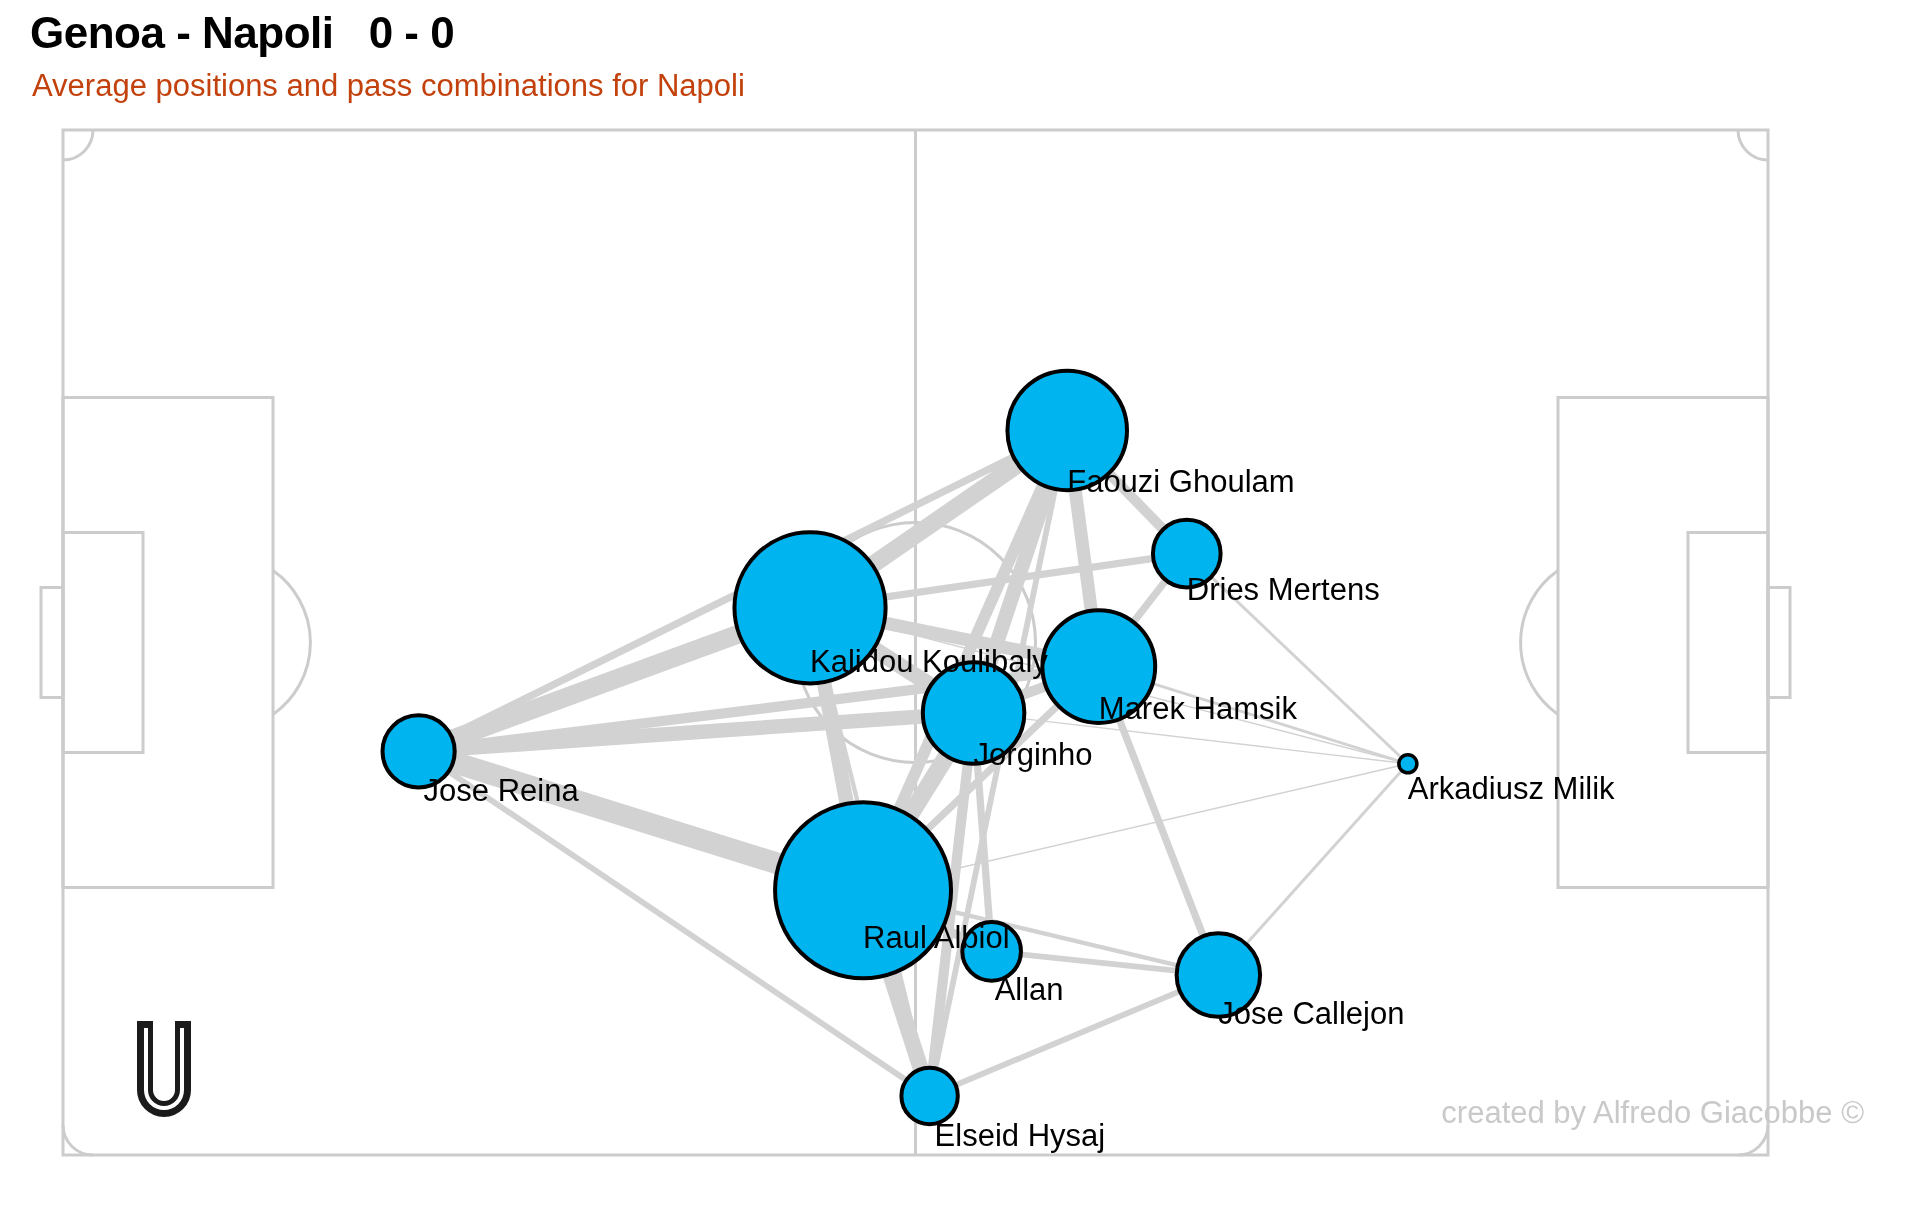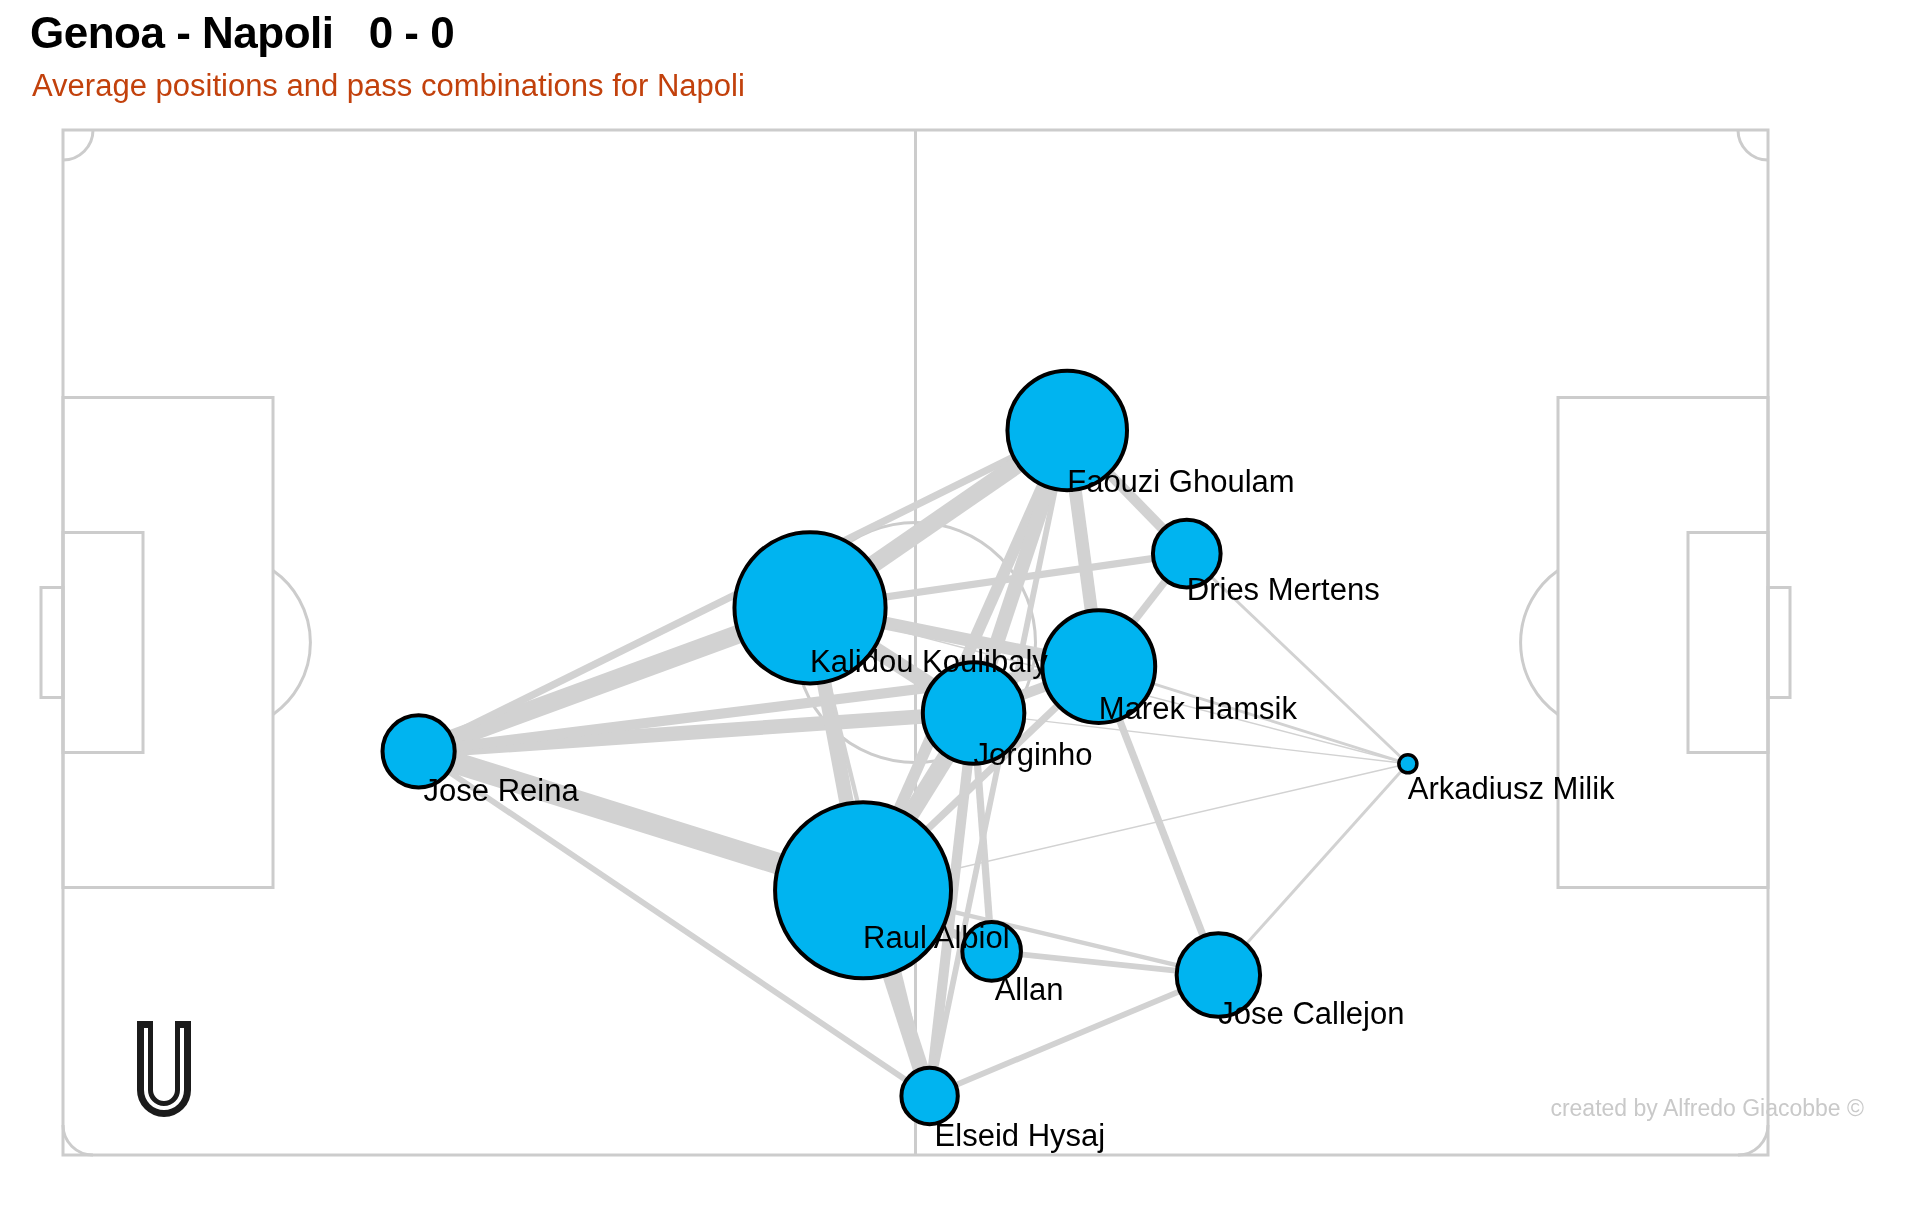--- a/index.html
+++ b/index.html
@@ -51,21 +51,21 @@
     position: absolute;
     left: 0;
     top: 0;
     width: 1920px;
     height: 1223px;
   }
   .credit {
     position: absolute;
     right: 56px;
     top: 1095px;
-    font-size: 23px;
+    font-size: 31px;
     color: #c9c9c9;
     white-space: pre;
   }
   .node-label {
     font-family: "Liberation Sans", sans-serif;
     font-size: 31px;
     fill: #000000;
   }
   svg { display: block; }
 </style>

